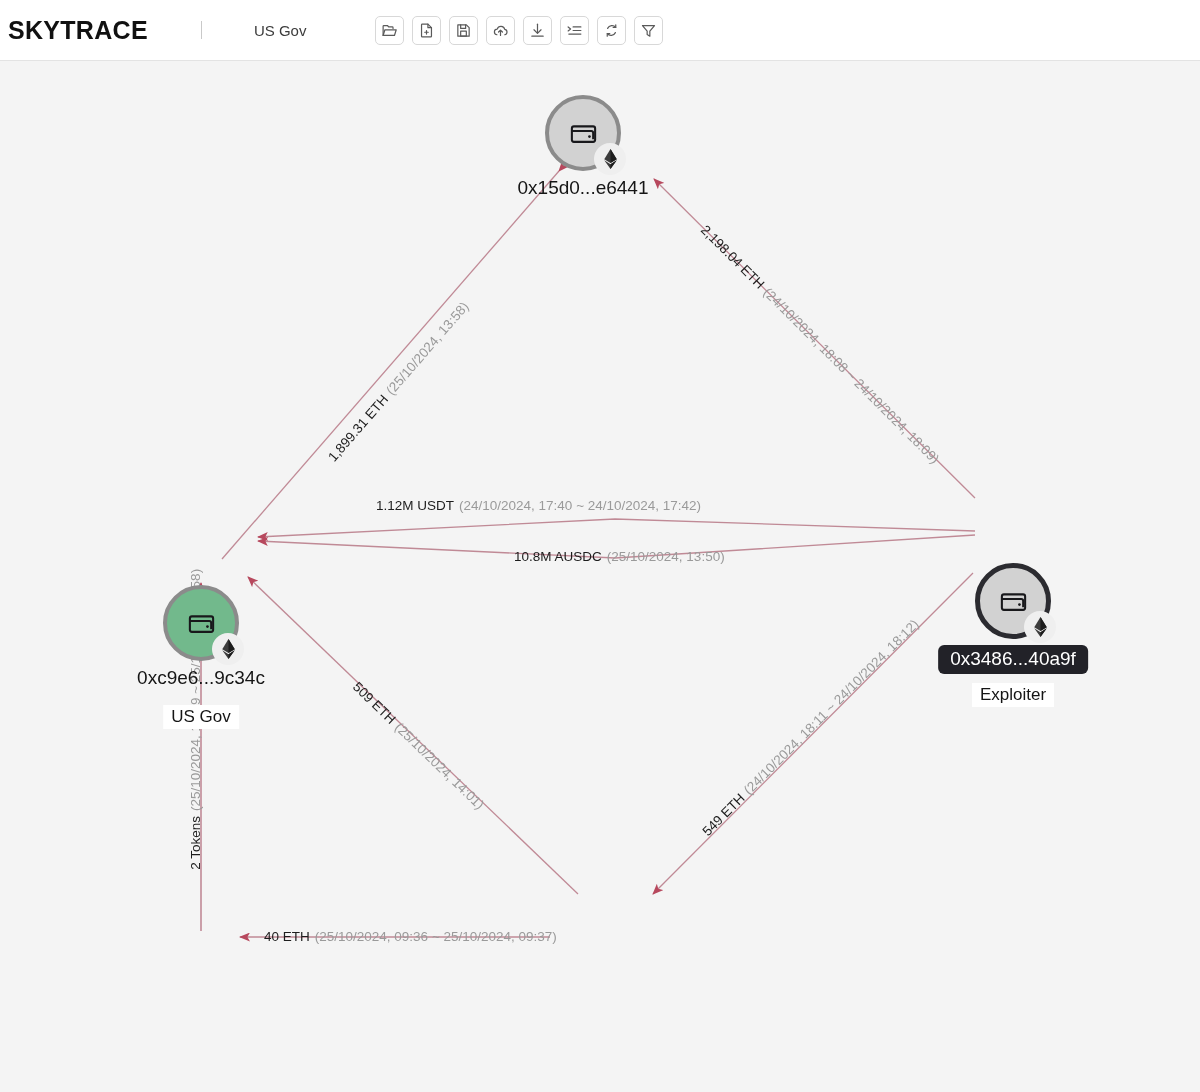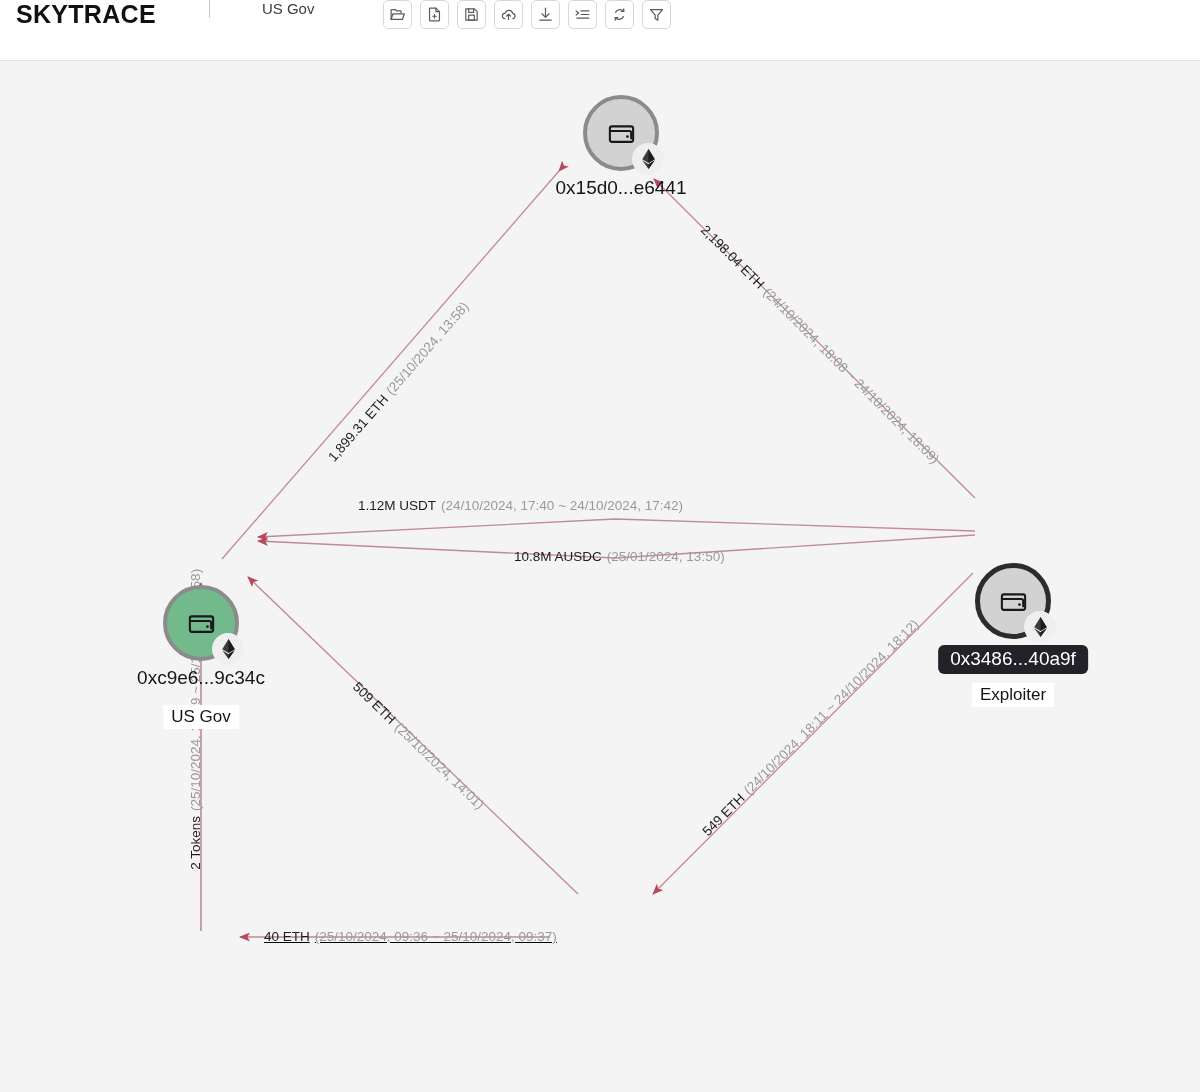--- a/index.html
+++ b/index.html
@@ -12,22 +12,22 @@
   }
 
   
   #app-header {
     position: absolute;
     top: 0; left: 0;
     width: 1200px; height: 61px;
     background: #ffffff;
     border-bottom: 1px solid #e3e3e3;
     display: flex;
-    align-items: flex-start;
-    padding-left: 16px;
+    align-items: center;
+    padding-left: 8px;
     gap: 41px;
   }
   #brand-title {
     font-size: 25px;
     font-weight: 700;
     letter-spacing: 0.3px;
     color: #111111;
   }
   #brand-divider {
     width: 1px; height: 18px;
@@ -258,45 +258,45 @@
   </svg>
 
   <div class="edge-label" style="left:331px; top:392px; transform: rotate(-49deg);">
     <span class="amount">1,899.31 ETH</span><span class="timespan">(25/10/2024, 13:58)</span>
   </div>
 
   <div class="edge-label" style="left:703px; top:160px; transform: rotate(45deg);">
     <span class="amount">2,198.04 ETH</span><span class="timespan">(24/10/2024, 18:08 ~ 24/10/2024, 18:09)</span>
   </div>
 
-  <div class="edge-label" style="left:358px; top:438px;">
+  <div class="edge-label" style="left:376px; top:438px;">
     <span class="amount">1.12M USDT</span><span class="timespan">(24/10/2024, 17:40 ~ 24/10/2024, 17:42)</span>
   </div>
 
   <div class="edge-label" style="left:514px; top:489px;">
-    <span class="amount">10.8M AUSDC</span><span class="timespan">(25/01/2024, 13:50)</span>
+    <span class="amount">10.8M AUSDC</span><span class="timespan">(25/10/2024, 13:50)</span>
   </div>
 
   <div class="edge-label" style="left:355px; top:617px; transform: rotate(44deg);">
     <span class="amount">509 ETH</span><span class="timespan">(25/10/2024, 14:01)</span>
   </div>
 
   <div class="edge-label" style="left:705px; top:766px; transform: rotate(-45deg);">
     <span class="amount">549 ETH</span><span class="timespan">(24/10/2024, 18:11 ~ 24/10/2024, 18:12)</span>
   </div>
 
   <div class="edge-label" style="left:196px; top:802px; transform: rotate(-90deg);">
     <span class="amount">2 Tokens</span><span class="timespan">(25/10/2024, 13:49 ~ 25/10/2024, 13:58)</span>
   </div>
 
-  <div class="edge-label" style="left:264px; top:869px;text-decoration:underline;">
+  <div class="edge-label" style="left:264px; top:869px;">
     <span class="amount">40 ETH</span><span class="timespan">(25/10/2024, 09:36 ~ 25/10/2024, 09:37)</span>
   </div>
 
-  <div class="graph-node" style="left:583px; top:34px;">
+  <div class="graph-node" style="left:545px; top:34px;">
     <div class="node-circle">
       <span class="wallet-icon">
         <svg width="31" height="31" viewBox="0 0 24 24" fill="none" stroke="#18181b" stroke-width="1.6" stroke-linejoin="round">
           <rect x="3" y="6.5" width="18" height="12" rx="1.6"></rect>
           <path d="M3 10h15a1.5 1.5 0 0 1 1.5 1.5v5"></path>
           <circle cx="16.6" cy="14.4" r="1.05" fill="#18181b" stroke="none"></circle>
         </svg>
       </span>
     </div>
     <span class="chain-badge">

